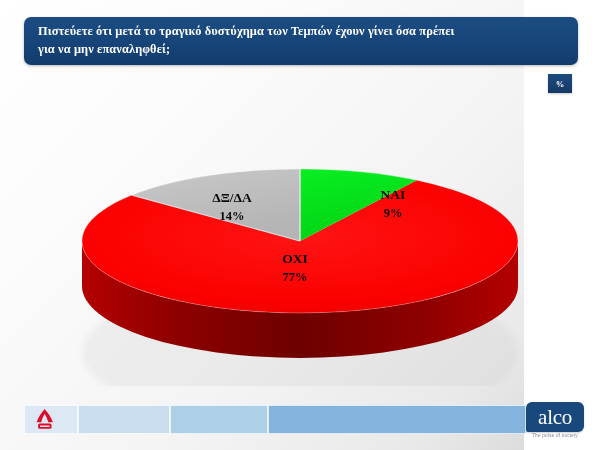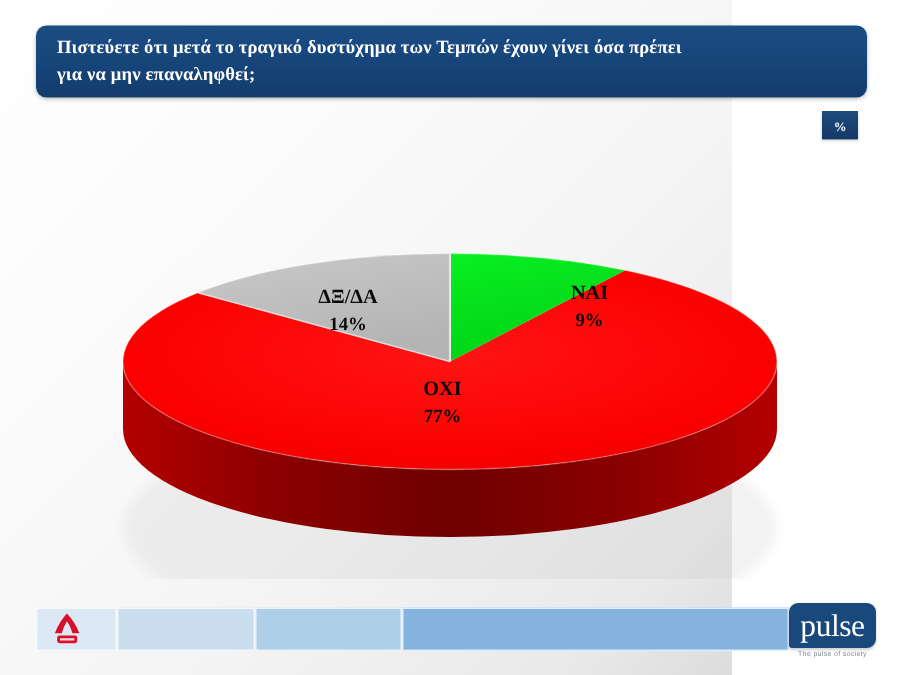--- a/index.html
+++ b/index.html
@@ -10,20 +10,21 @@
     width: 600px;
     height: 450px;
     overflow: hidden;
     font-family: "Liberation Serif", serif;
   }
   #slide {
     position: relative;
     width: 488px;
     height: 450px;
     background: linear-gradient(135deg, #ffffff 0%, #fbfbfb 30%, #f4f4f4 62%, #e9e9e9 88%, #dcdcdc 100%);
+    padding-left: 36px;
   }
   
   #title-bar {
     position: absolute;
     left: 24px;
     top: 17px;
     width: 554px;
     height: 48px;
     background: #164677;
     background: linear-gradient(180deg, #1b4d82 0%, #17457a 50%, #123c6c 100%);
@@ -219,17 +220,17 @@
     <div class="fbar" id="fbar-3"></div>
 
     <svg id="alpha-logo" viewBox="0 0 26 23">
       <path d="M12.6 1 C9.4 4.6 6.4 9.2 4.6 14.2 L9.2 14.2 C10.1 11.1 11.2 8.4 12.7 6.1 C14.2 8.4 15.4 11.1 16.3 14.2 L20.9 14.2 C19.1 9.2 16 4.6 12.6 1 Z" fill="#d8102c"></path>
       <rect x="6.1" y="15.6" width="13.4" height="5.2" rx="1.6" fill="#d8102c"></rect>
       <rect x="8.0" y="17.5" width="9.6" height="1.5" fill="#ffffff" opacity="0.85"></rect>
     </svg>
   </div>
 
   <div id="alco-logo">
-    <span id="alco-word">pulse</span>
+    <span id="alco-word">alco</span>
   </div>
   <div id="alco-tag">The pulse of society</div>
 
 </div>
 
 </body></html>

